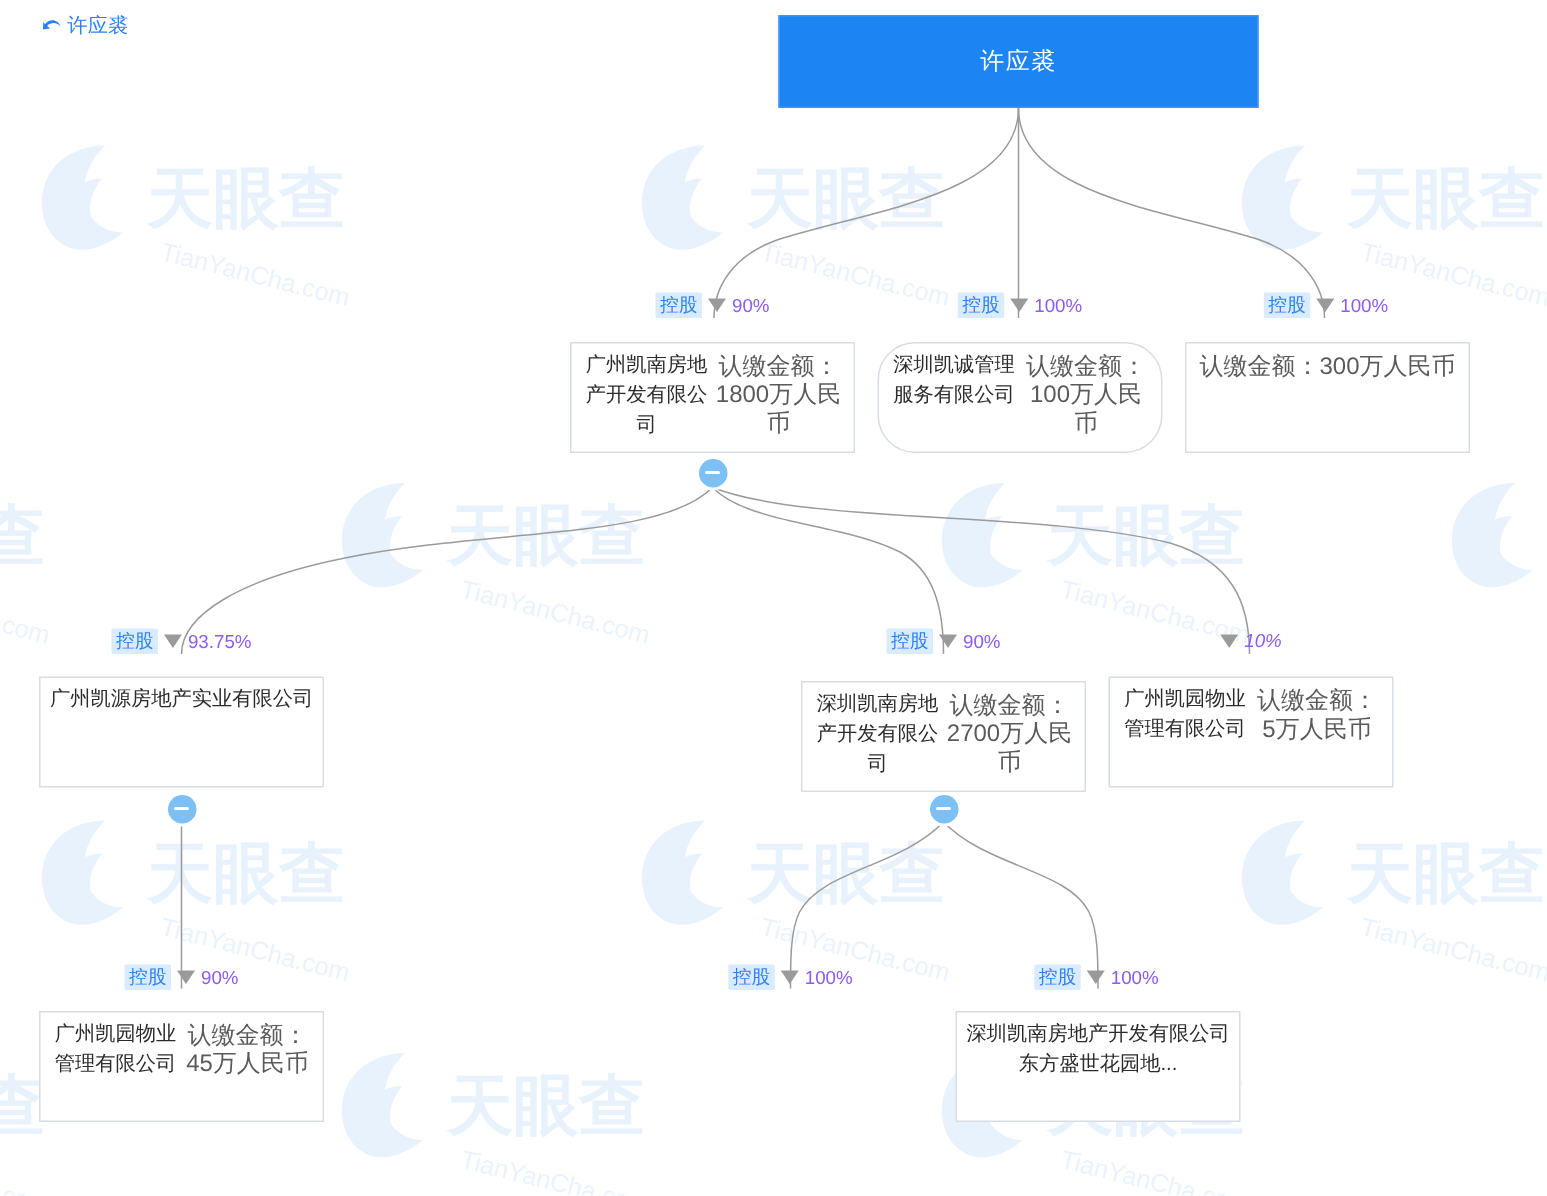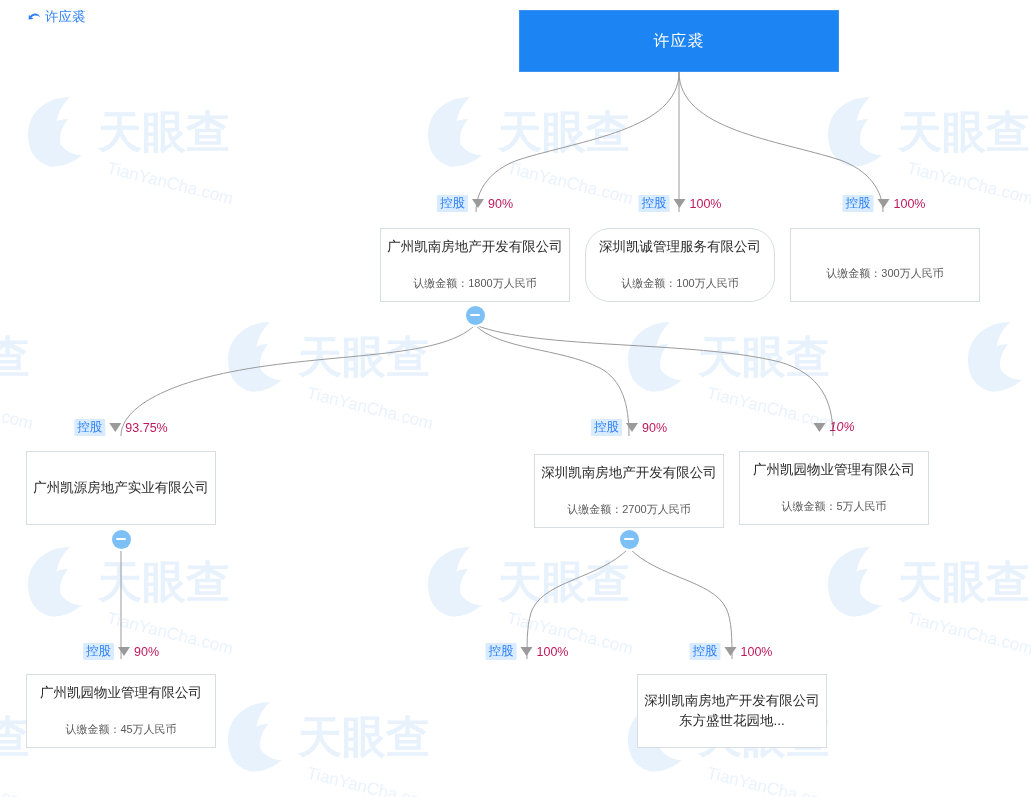--- a/index.html
+++ b/index.html
@@ -84,39 +84,37 @@
     cursor: pointer;
   }
 
   
   .node-box {
     position: absolute;
     box-sizing: border-box;
     background: #ffffff;
     border: 1px solid #d8dce3;
     display: flex;
-    flex-direction: column;
-    align-items: center;
     justify-content: center;
     padding: 4px 6px;
     cursor: pointer;
   }
   .node-box .node-name {
     font-size: 13.5px;
     line-height: 20px;
     color: #2b2b2b;
     text-align: center;
     width: 100%;
   }
   .node-box .node-amount {
-    font-size: 11px;
+    font-size: 16px;
     line-height: 19px;
     color: #5a5a5a;
     text-align: center;
-    margin-top: 17px;
+    margin-top: 2px;
     width: 100%;
   }
 
   
   .edge-label {
     position: absolute;
     display: flex;
     align-items: center;
     gap: 4px;
     font-size: 12.5px;
@@ -134,21 +132,21 @@
     border-radius: 1px;
   }
   .edge-label .arrow-down-icon {
     width: 0; height: 0;
     border-left: 6px solid transparent;
     border-right: 6px solid transparent;
     border-top: 9px solid #9a9a9a;
     display: inline-block;
   }
   .edge-label .pct {
-    color: #be185d;
+    color: #8b5cf6;
     font-size: 12.5px;
   }
 
   
   .collapse-toggle {
     position: absolute;
     width: 19px;
     height: 19px;
     border-radius: 50%;
     background: #7dc0f5;

